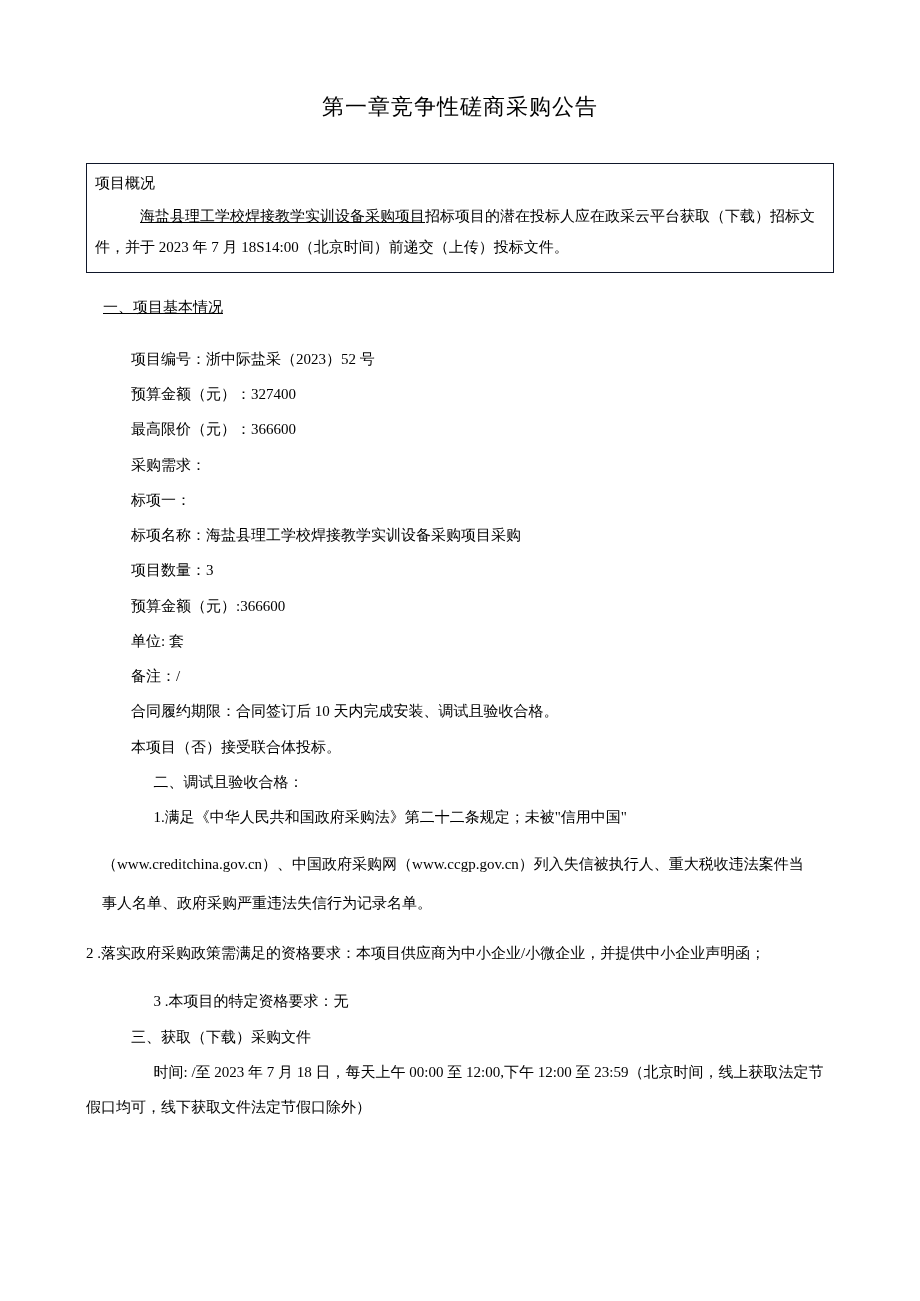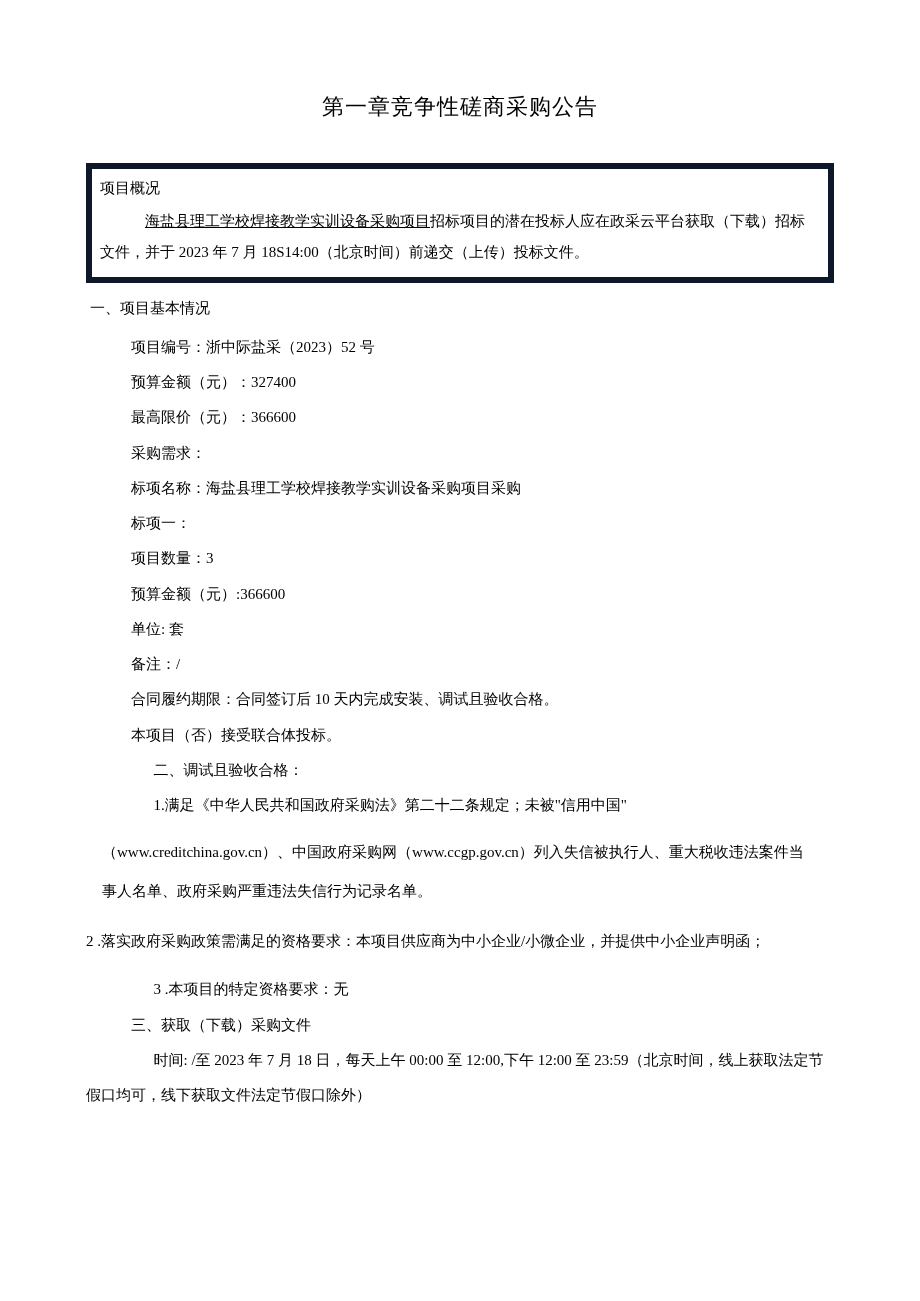--- a/index.html
+++ b/index.html
@@ -20,21 +20,21 @@
     position: relative;
   }
   h1.chapter-title {
     text-align: center;
     font-size: 22px;
     font-weight: 400;
     margin: 0 0 40px 0;
     letter-spacing: 1px;
   }
   .overview-box {
-    border: 6px solid #0f172a;
+    border: 1px solid #0f172a;
     padding: 8px 10px 8px 8px;
     margin: 0 0 8px 0;
   }
   .overview-title {
     margin: 0 0 6px 0;
   }
   .overview-body {
     margin: 0;
     text-indent: 3em;
     line-height: 2.1;
@@ -49,22 +49,23 @@
     text-indent: 3em;
     margin: 0;
     line-height: 2.35;
   }
   .indent2 {
     text-indent: 4.5em;
     margin: 0;
     line-height: 2.35;
   }
   .block {
-    margin: 4px;
+    margin: 17px;
     line-height: 2.35;
+    text-decoration: underline;
   }
   .spaced-para {
     margin: 10px 16px;
     line-height: 2.6;
   }
   .numbered-left {
     margin: 14px 0;
     line-height: 2.2;
   }
 </style>
@@ -80,22 +81,22 @@
     <p class="overview-body">
       <span class="underline">海盐县理工学校焊接教学实训设备采购项目</span><span>招标项目的潜在投标人应在政采云平台获取（下载）招标文件，并于 2023 年 7 月 18S14:00（北京时间）前递交（上传）投标文件。</span>
     </p>
   </div>
 
   <p class="section-heading block">一、项目基本情况</p>
   <p class="indent1">项目编号：浙中际盐采（2023）52 号</p>
   <p class="indent1">预算金额（元）：327400</p>
   <p class="indent1">最高限价（元）：366600</p>
   <p class="indent1">采购需求：</p>
+  <p class="indent1">标项一：</p>
   <p class="indent1">标项名称：海盐县理工学校焊接教学实训设备采购项目采购</p>
-  <p class="indent1">标项一：</p>
   <p class="indent1">项目数量：3</p>
   <p class="indent1">预算金额（元）:366600</p>
   <p class="indent1">单位: 套</p>
   <p class="indent1">备注：/</p>
   <p class="indent1">合同履约期限：合同签订后 10 天内完成安装、调试且验收合格。</p>
   <p class="indent1">本项目（否）接受联合体投标。</p>
 
   <p class="indent2">二、调试且验收合格：</p>
   <p class="indent2">1.满足《中华人民共和国政府采购法》第二十二条规定；未被"信用中国"</p>
   <p class="spaced-para">（www.creditchina.gov.cn）、中国政府采购网（www.ccgp.gov.cn）列入失信被执行人、重大税收违法案件当事人名单、政府采购严重违法失信行为记录名单。</p>

